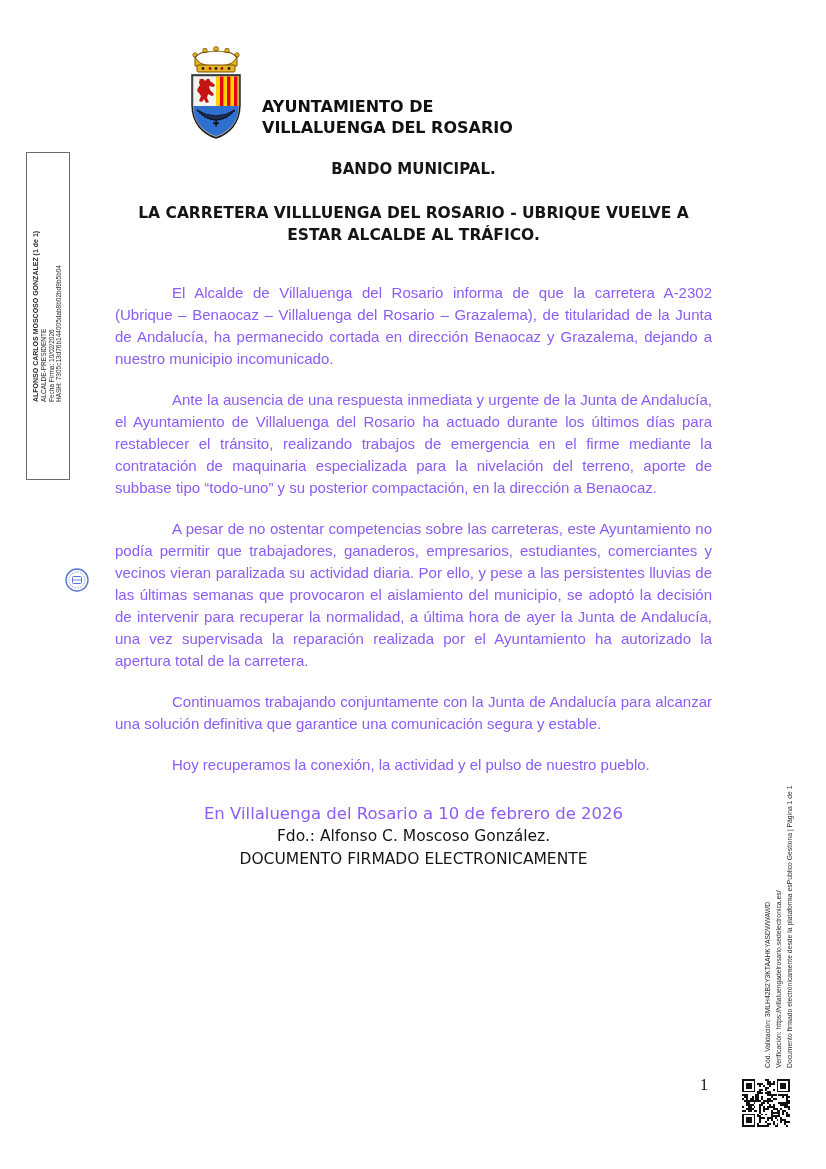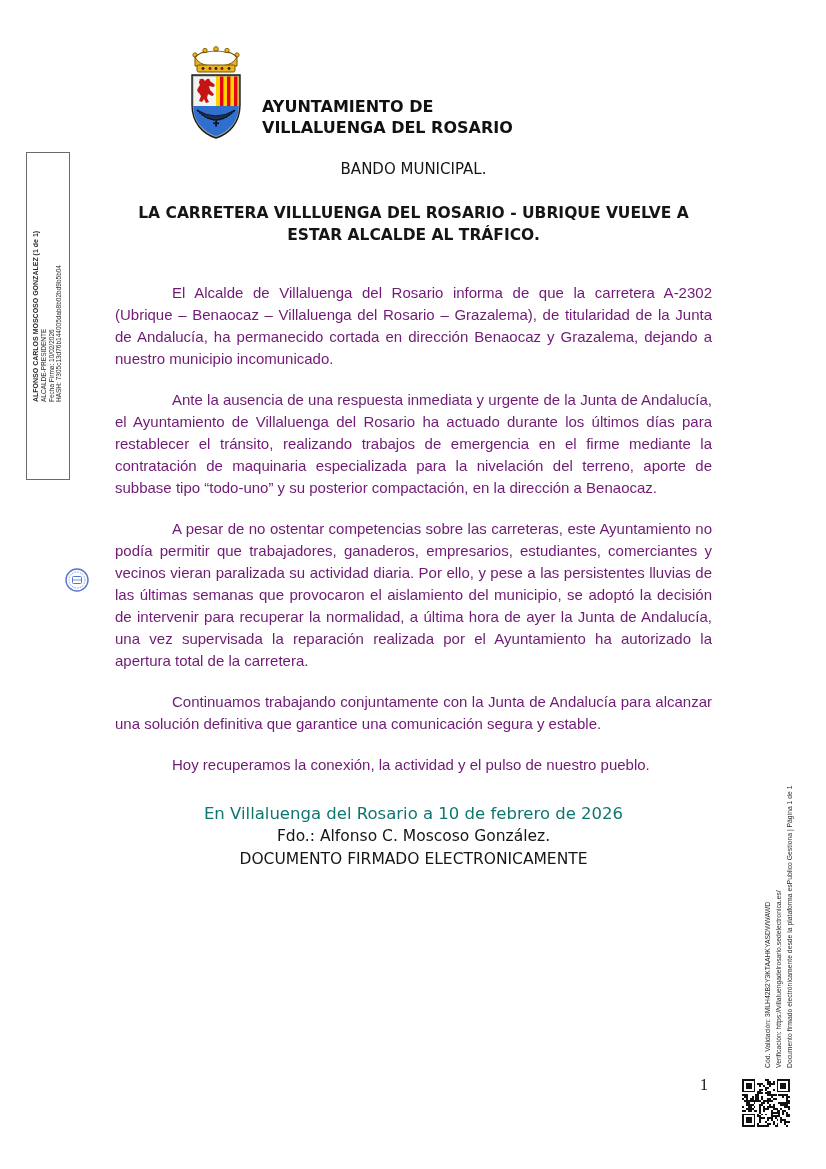--- a/index.html
+++ b/index.html
@@ -7,29 +7,29 @@
         font-family:"Liberation Sans",sans-serif;color:#1f1f1f;border-radius:16px;}
 
   
   .logo{position:absolute;left:187px;top:46px;width:58px;height:94px;}
   .org-name{position:absolute;left:262px;top:96px;
             font-family:"DejaVu Sans",sans-serif;font-weight:bold;
             font-size:16px;line-height:21px;color:#111;}
 
   
   .content{position:absolute;left:115px;top:160px;width:597px;}
-  .subtitle{font-family:"DejaVu Sans",sans-serif;font-weight:normal;font-size:15px;
+  .subtitle{font-family:"DejaVu Sans",sans-serif;font-weight:bold;font-size:15px;
             text-align:center;color:#151515;margin:0 0 24px 0;}
   .main-title{font-family:"DejaVu Sans",sans-serif;font-weight:bold;font-size:15.5px;
               line-height:22px;text-align:center;color:#151515;margin:0 0 36px 0;}
   .body-par{font-size:15px;line-height:22px;text-align:justify;margin:0 0 15px 0;
-            text-indent:57px;color:#701a75;}
+            text-indent:57px;color:#8b5cf6;}
   .body-par.pregap{margin-top:19px;}
   .closing{font-family:"DejaVu Sans",sans-serif;text-align:center;margin-top:26px;}
-  .closing .place-date{font-size:16.5px;line-height:23px;color:#0f766e;margin-top:8px;}
+  .closing .place-date{font-size:16.5px;line-height:23px;color:#8b5cf6;margin-top:8px;}
   .closing .line{font-size:15.5px;line-height:23px;color:#161616;}
 
   
   .rot{position:absolute;transform-origin:0 100%;transform:rotate(-90deg);}
   .sig-box{position:absolute;left:26px;top:152px;width:42px;height:326px;
            border:1px solid #6a6a6a;background:#fff;}
   .sig-text{left:63px;top:370px;width:195px;height:32px;font-family:"Liberation Sans",sans-serif;
             color:#2a2a2a;white-space:nowrap;}
   .sig-text .l1{font-weight:bold;font-size:7px;line-height:9px;}
   .sig-text .l2{font-size:6.5px;line-height:7.6px;}

